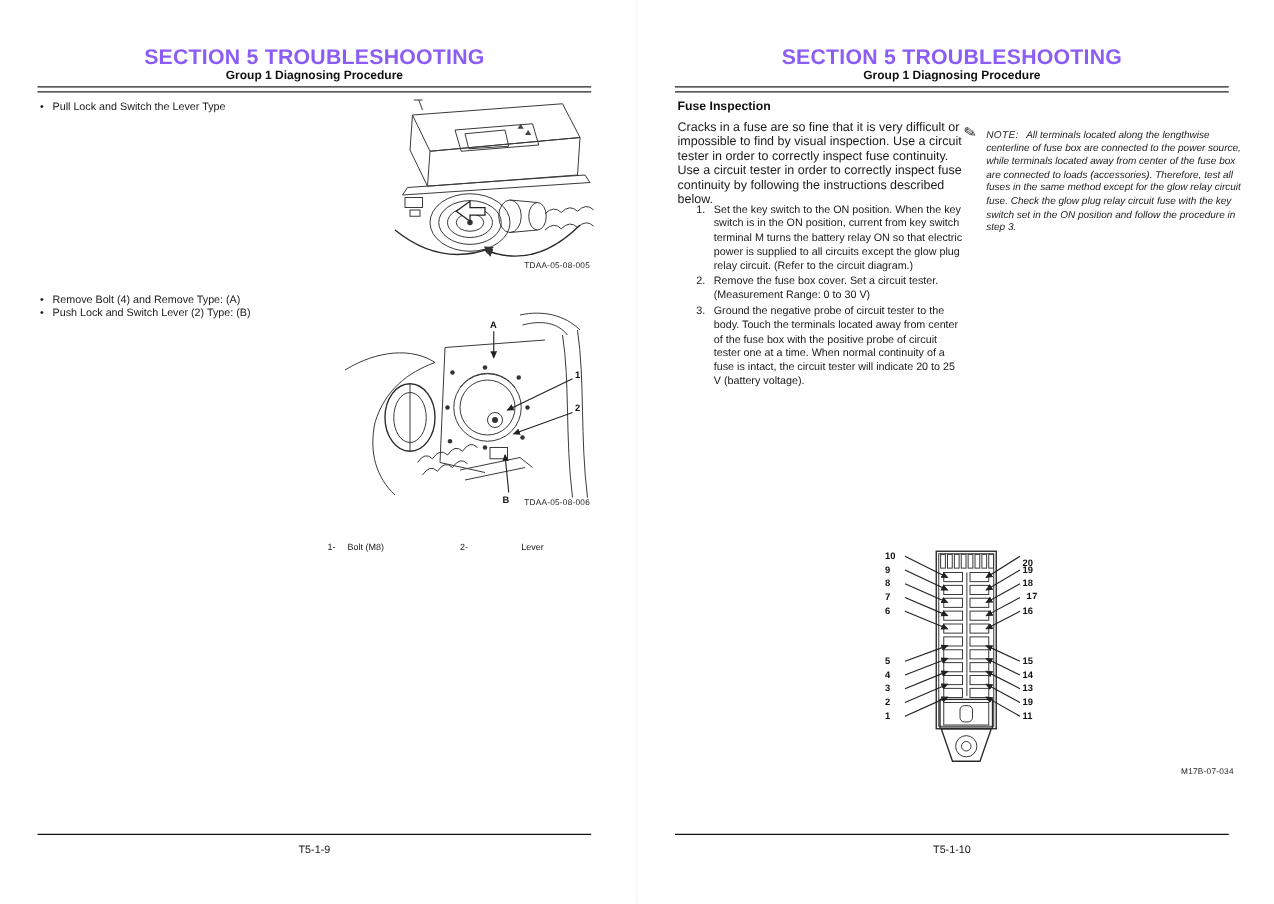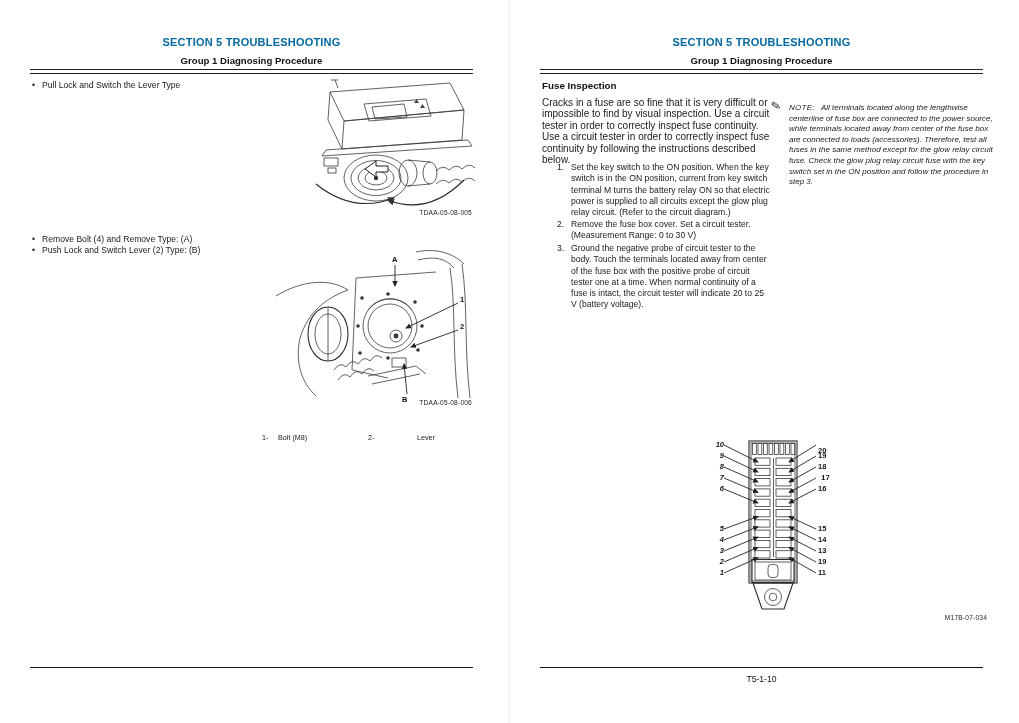--- a/index.html
+++ b/index.html
@@ -4,21 +4,21 @@
 <style>
   html,body{margin:0;padding:0;background:#ffffff;}
   .canvas{position:relative;width:1019px;height:723px;background:#fdfdfd;
           font-family:"Liberation Sans",sans-serif;color:#1a1a1a;overflow:hidden;}
   .page{position:absolute;top:0;width:509px;height:723px;background:#ffffff;}
   .page-left{left:0;}
   .page-right{left:510px;}
   .page-divider{position:absolute;left:509px;top:0;width:1px;height:723px;background:#f1f1f1;}
 
   .hdr-title{position:absolute;top:36px;left:30px;width:443px;text-align:center;
-             font-size:11px;font-weight:bold;letter-spacing:.2px;color:#0369a1;}
+             font-size:17px;font-weight:bold;letter-spacing:.2px;color:#8b5cf6;}
   .hdr-sub{position:absolute;top:55px;left:30px;width:443px;text-align:center;
            font-size:9.6px;font-weight:bold;color:#111;}
   .double-rule{position:absolute;top:69px;left:30px;width:443px;height:3px;
                border-top:1.6px solid #222;border-bottom:1.6px solid #222;}
 
   .bullet{position:absolute;font-size:8.6px;line-height:11px;white-space:nowrap;}
   .bullet .dot{display:inline-block;width:10px;}
 
   .fig-caption{position:absolute;font-size:6.6px;color:#222;text-align:right;letter-spacing:.2px;}
 
@@ -32,21 +32,21 @@
   .step .num{flex:none;width:14px;}
   .step .txt{flex:1;}
 
   .note{position:absolute;left:263px;top:103px;width:224px;font-style:italic;
         font-size:8px;line-height:10.6px;color:#1b1b1b;}
   .note-icon{position:absolute;left:-2px;top:-2px;font-size:12px;font-style:normal;transform:rotate(-10deg);}
   .note-body{margin-left:16px;}
   .note-label{letter-spacing:.3px;padding-right:6px;}
 
   .callout{position:absolute;font-size:7.5px;font-weight:bold;line-height:8px;color:#111;}
-  .callout.cl{width:16px;text-align:right;font-style:italic;}
+  .callout.cl{width:16px;text-align:left;}
   .callout.cr{width:16px;text-align:left;}
 
   .footer-rule{position:absolute;top:667px;left:30px;width:443px;border-top:1.5px solid #111;}
   .footer-text{position:absolute;top:674px;left:30px;width:443px;text-align:center;font-size:8.6px;color:#111;}
 
   svg{position:absolute;overflow:visible;}
   svg .ln{stroke:#3a3a3a;stroke-width:.8;fill:none;}
   svg .ln2{stroke:#2a2a2a;stroke-width:1.1;fill:none;}
   svg .lead{stroke:#222;stroke-width:.9;fill:none;}
   svg text{font-family:"Liberation Sans",sans-serif;font-size:7.5px;font-weight:bold;fill:#111;}
@@ -150,20 +150,21 @@
       <path class="lead" d="M139,144 L136,114" marker-end="url(#m2)"></path>
     </svg>
     <div class="fig-caption" style="left:412px;top:399px;width:60px;">TDAA-05-08-006</div>
 
     <span class="legend-num" style="left:262px;top:433px;">1-</span>
     <span class="legend-val" style="left:278px;top:433px;">Bolt (M8)</span>
     <span class="legend-num" style="left:368px;top:433px;">2-</span>
     <span class="legend-val" style="left:382px;top:433px;padding-left:35px;">Lever</span>
 
     <div class="footer-rule"></div>
+    <div class="footer-text">T5-1-9</div>
   </div>
 
   <div class="page page-right">
     <div class="hdr-title">SECTION 5 TROUBLESHOOTING</div>
     <div class="hdr-sub">Group 1 Diagnosing Procedure</div>
     <div class="double-rule"></div>
 
     <div class="section-title">Fuse Inspection</div>
 
     <div class="para" style="left:32px;top:97px;width:232px;">Cracks in a fuse are so fine that it is very difficult or impossible to find by visual inspection. Use a circuit tester in order to correctly inspect fuse continuity. Use a circuit tester in order to correctly inspect fuse continuity by following the instructions described below.</div>

